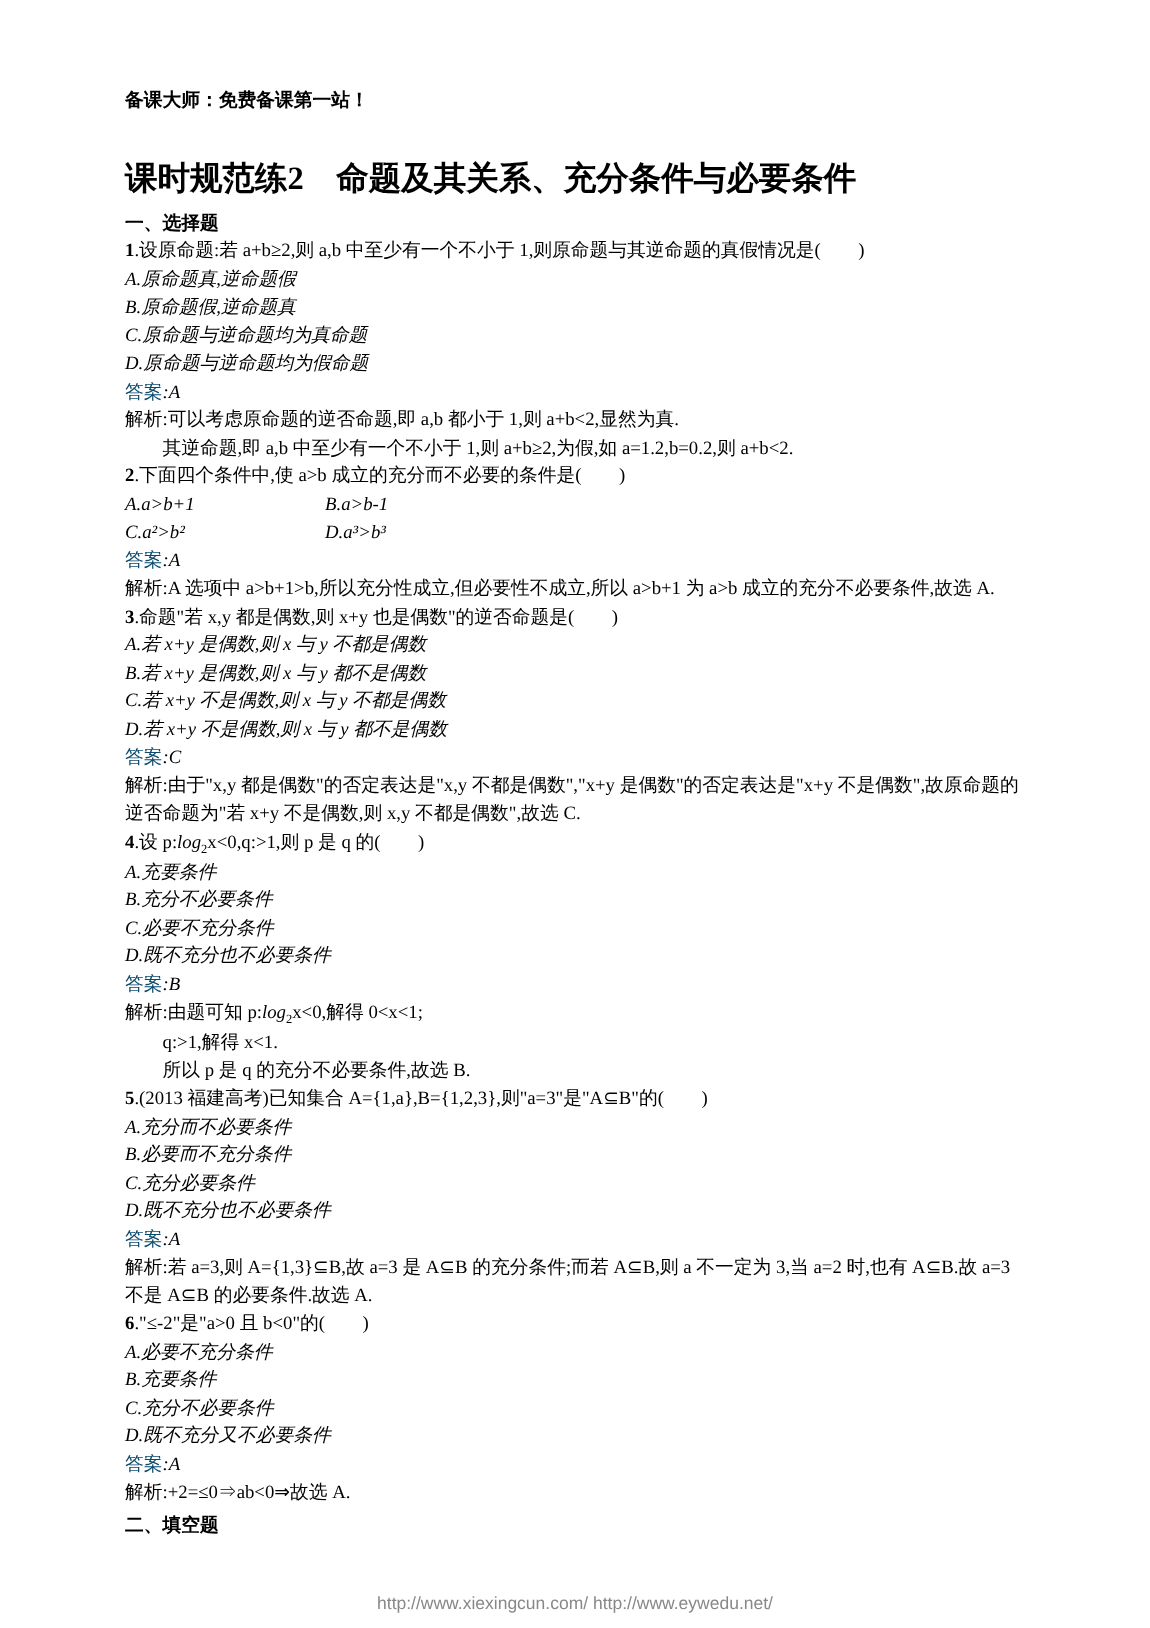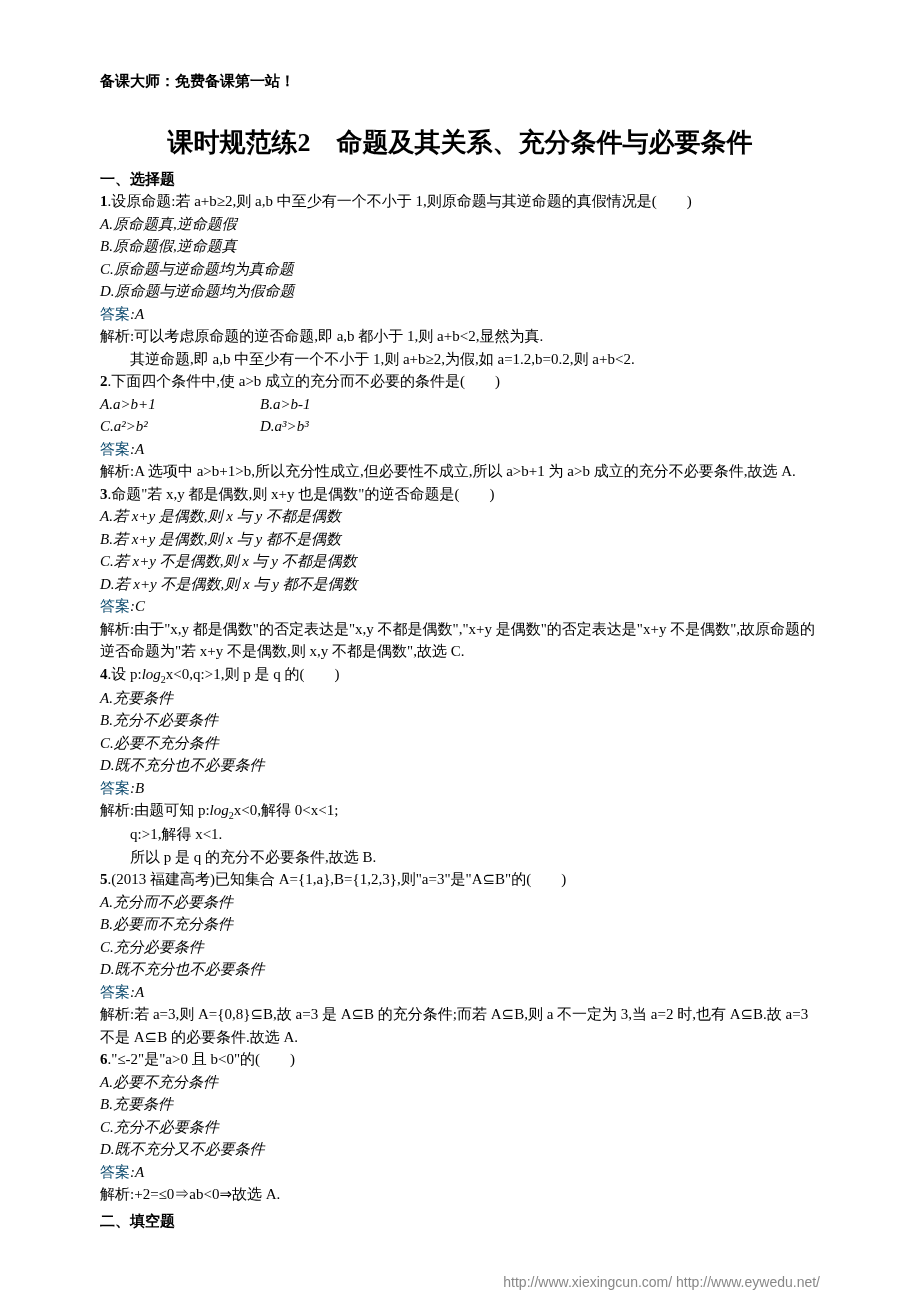--- a/index.html
+++ b/index.html
@@ -13,36 +13,35 @@
     width: 920px;
     box-sizing: border-box;
   }
   .header {
     font-weight: bold;
     margin-bottom: 30px;
   }
   .title {
     font-size: 26px;
     font-weight: bold;
-    text-align: center;
     margin-bottom: 6px;
   }
   .sec {
     font-weight: bold;
     margin-top: 4px;
   }
   .q-line { margin: 0; }
   .ans-label { color: #0c4a6e; }
   .exp-label { color: #000000; }
   .italic { font-style: italic; }
   .opt-row span { display:inline-block; }
   .opt-row .colA { width: 160px; }
   .footer {
     color: #888;
-    text-align: right;
+    text-align: center;
     font-size: 14px;
     margin-top: 40px;
     font-family: sans-serif;
   }
   sub { font-size: 10px; }
 </style>
 </head>
 <body>
 
 <div class="header">备课大师：免费备课第一站！</div>
@@ -83,21 +82,21 @@
 <div class="q-line"><span class="exp-label">解析</span><span>:由题可知 p:</span><span class="italic">log</span><sub>2</sub><span>x&lt;0,解得 0&lt;x&lt;1;</span></div>
 <div class="q-line">　　q:&gt;1,解得 x&lt;1.</div>
 <div class="q-line">　　所以 p 是 q 的充分不必要条件,故选 B.</div>
 
 <div class="q-line"><b>5</b><span>.(2013 福建高考)已知集合 A={1,a},B={1,2,3},则"a=3"是"A⊆B"的(　　)</span></div>
 <div class="q-line italic">A.充分而不必要条件</div>
 <div class="q-line italic">B.必要而不充分条件</div>
 <div class="q-line italic">C.充分必要条件</div>
 <div class="q-line italic">D.既不充分也不必要条件</div>
 <div class="q-line"><span class="ans-label">答案</span><span class="italic">:A</span></div>
-<div class="q-line"><span class="exp-label">解析</span><span>:若 a=3,则 A={0,8}⊆B,故 a=3 是 A⊆B 的充分条件;而若 A⊆B,则 a 不一定为 3,当 a=2 时,也有 A⊆B.故 a=3 不是 A⊆B 的必要条件.故选 A.</span></div>
+<div class="q-line"><span class="exp-label">解析</span><span>:若 a=3,则 A={1,3}⊆B,故 a=3 是 A⊆B 的充分条件;而若 A⊆B,则 a 不一定为 3,当 a=2 时,也有 A⊆B.故 a=3 不是 A⊆B 的必要条件.故选 A.</span></div>
 
 <div class="q-line"><b>6</b><span>."≤-2"是"a&gt;0 且 b&lt;0"的(　　)</span></div>
 <div class="q-line italic">A.必要不充分条件</div>
 <div class="q-line italic">B.充要条件</div>
 <div class="q-line italic">C.充分不必要条件</div>
 <div class="q-line italic">D.既不充分又不必要条件</div>
 <div class="q-line"><span class="ans-label">答案</span><span class="italic">:A</span></div>
 <div class="q-line"><span class="exp-label">解析</span><span>:+2=≤0⇒ab&lt;0⇒故选 A.</span></div>
 
 <div class="sec">二、填空题</div>

